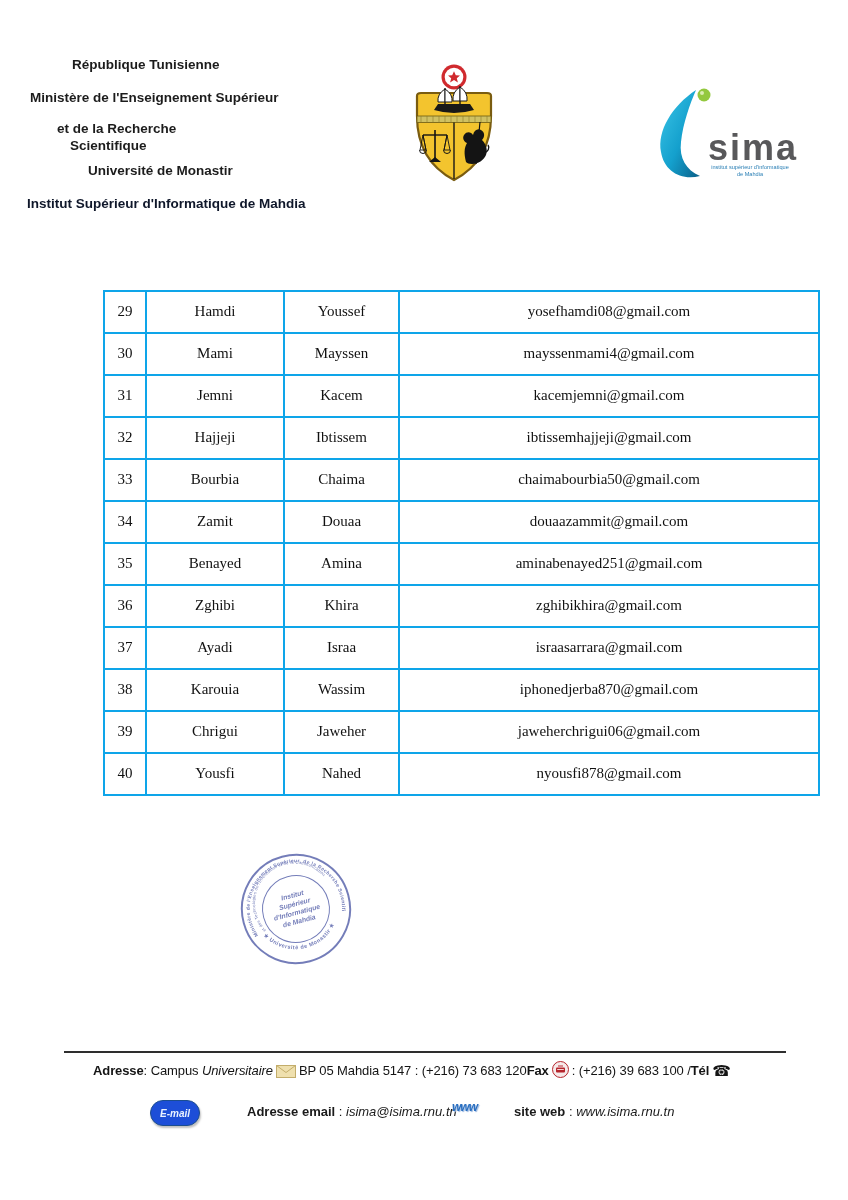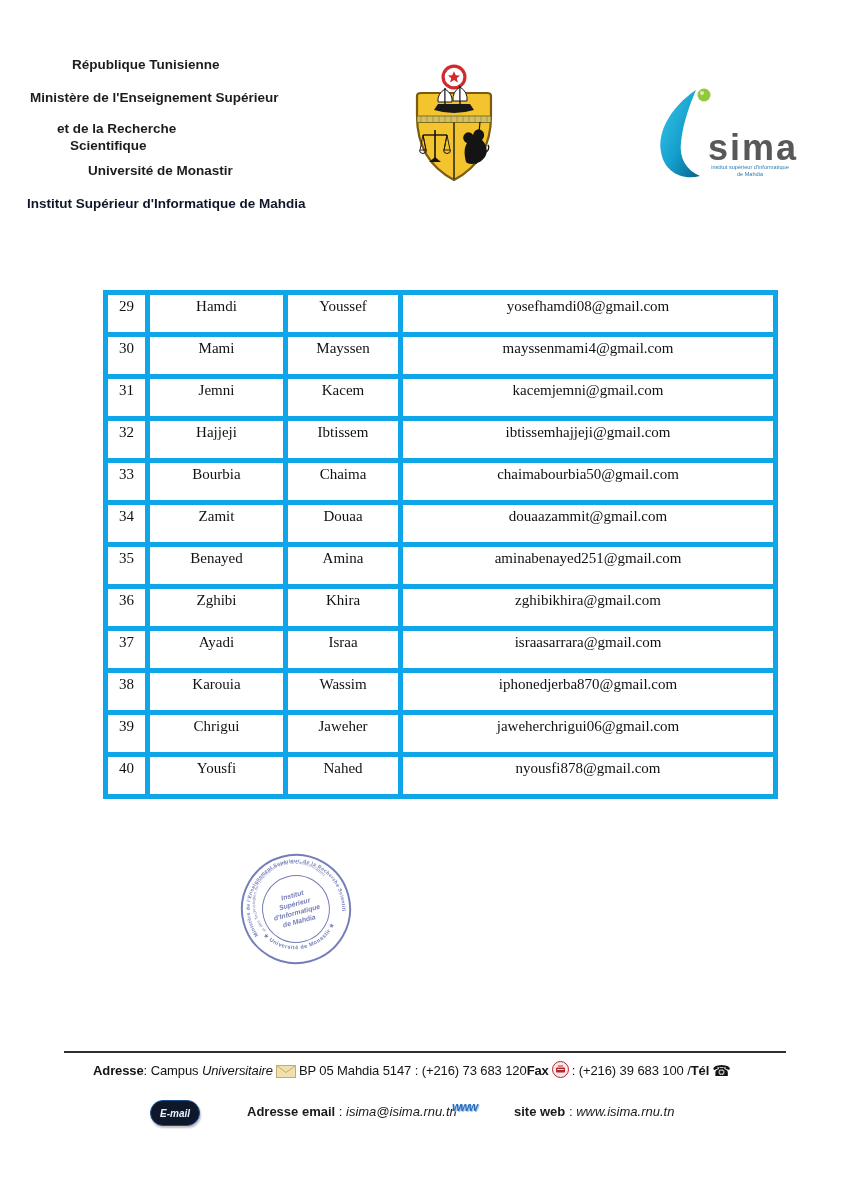--- a/index.html
+++ b/index.html
@@ -10,40 +10,40 @@
   .gov-line{position:absolute;font-weight:bold;font-size:13.5px;color:#1c1c1c;white-space:nowrap;}
   .institute-title{position:absolute;left:27px;top:196px;font-weight:bold;font-size:13.5px;
         color:#0f172a;white-space:nowrap;}
 
   .coat{position:absolute;left:404px;top:58px;width:100px;height:128px;}
   .isima-logo{position:absolute;left:650px;top:86px;width:160px;height:98px;}
 
   
   table.students{position:absolute;left:103px;top:290px;width:670px;border-collapse:collapse;
         table-layout:fixed;font-family:"Liberation Serif","DejaVu Serif",serif;font-size:15px;color:#111;}
-  table.students td{border:5px solid #0ea5e9;height:42px;box-sizing:border-box;
-        vertical-align:top;text-align:center;padding-top:3px;overflow:hidden;}
+  table.students td{border:2px solid #0ea5e9;height:42px;box-sizing:border-box;
+        vertical-align:top;text-align:center;padding-top:11px;overflow:hidden;}
   td.c-num{width:42px;}
   td.c-last{width:138px;}
   td.c-first{width:115px;margin-top:23px;}
-  td.c-email{width:375px;}
+  td.c-email{width:420px;}
 
   
   .stamp{position:absolute;left:237px;top:850px;width:118px;height:118px;opacity:0.85;}
 
   
   .footer-rule{position:absolute;left:64px;top:1051px;width:722px;height:2px;background:#2e2e2e;}
   .footer-line1{position:absolute;left:93px;top:1061px;width:715px;font-size:13px;color:#141414;
         white-space:nowrap;letter-spacing:-0.1px;}
   .footer-line1 .b{font-weight:bold;}
   .footer-line1 .i{font-style:italic;}
   .inline-icon{display:inline-block;vertical-align:-3px;margin:0 3px;}
   .phone-glyph{font-size:15px;vertical-align:-1px;margin-left:3px;}
 
-  .email-badge{position:absolute;left:150px;top:1100px;width:48px;height:24px;background:#0f172a;
+  .email-badge{position:absolute;left:150px;top:1100px;width:48px;height:24px;background:#1d4ed8;
         border:1px solid #1b4d8f;border-radius:13px;color:#eaf2ff;font-weight:bold;font-style:italic;
         font-size:10px;display:flex;align-items:center;justify-content:center;
         box-shadow:1px 2px 2px rgba(0,0,0,0.25);}
   .footer-email-text{position:absolute;left:247px;top:1104px;font-size:13px;white-space:nowrap;}
   .footer-email-text .b{font-weight:bold;}
   .footer-email-text .i{font-style:italic;}
   .www-badge{position:absolute;left:452px;top:1100px;color:#2a6fc0;font-weight:bold;font-style:italic;
         font-size:12px;text-shadow:1px 1px 1px #9db9e0;letter-spacing:-1px;}
   .footer-site-text{position:absolute;left:514px;top:1104px;font-size:13px;white-space:nowrap;}
   .footer-site-text .b{font-weight:bold;}

